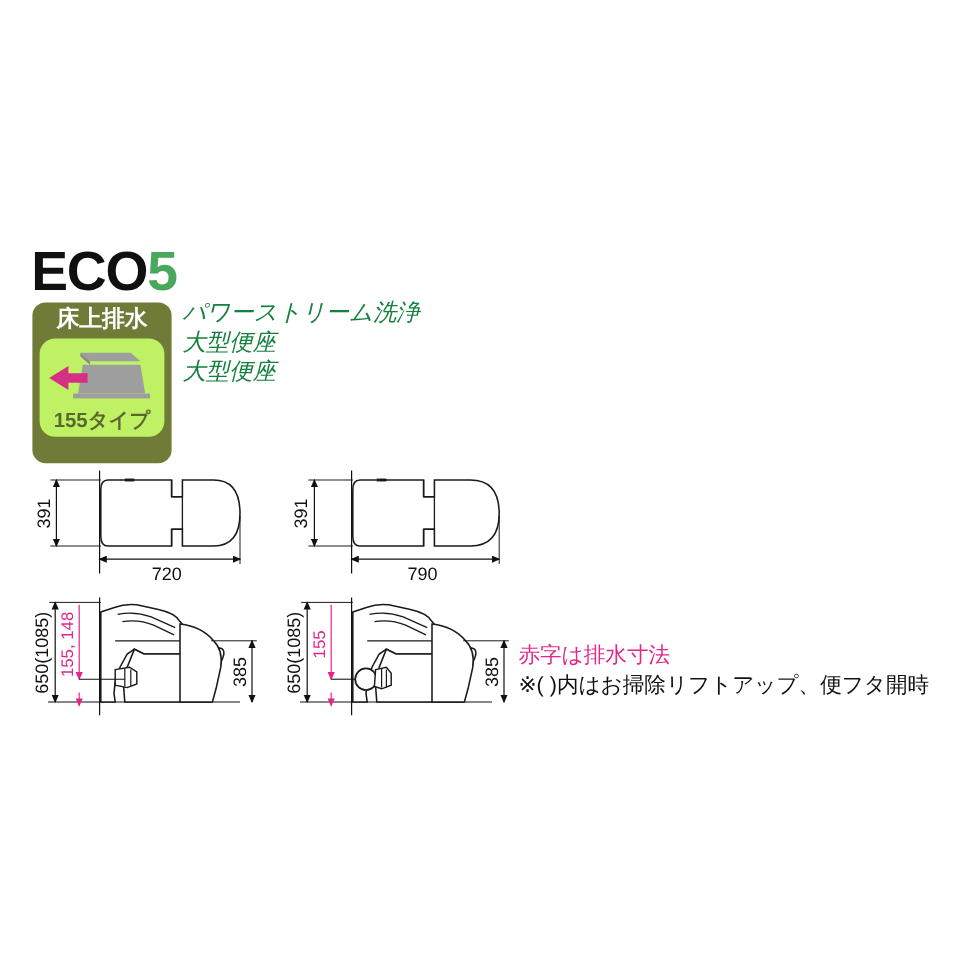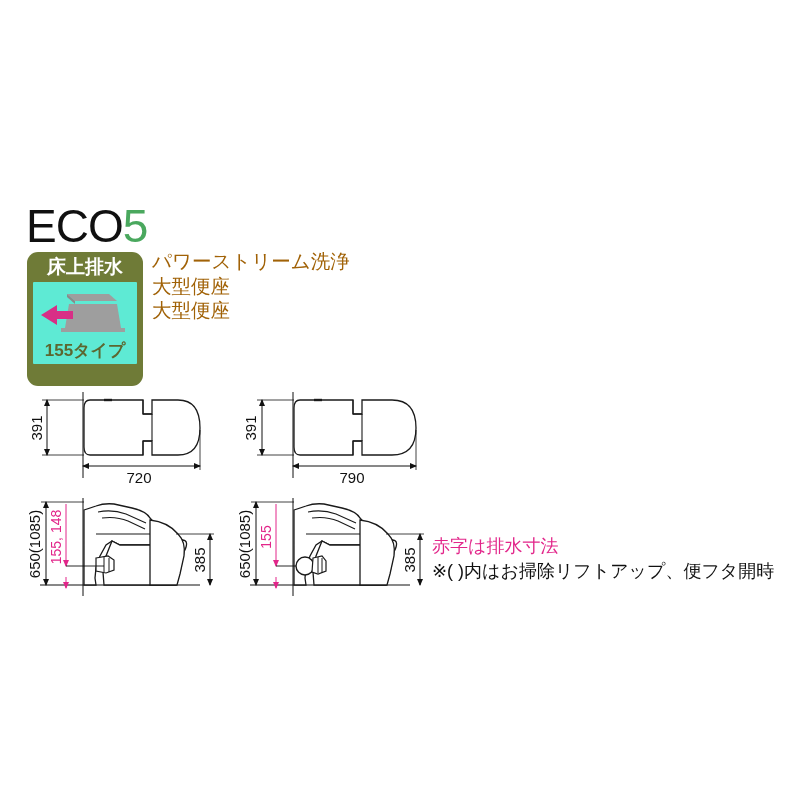--- a/index.html
+++ b/index.html
@@ -21,21 +21,21 @@
     left: 0; top: 0;
     width: 800px; height: 800px;
   }
 
   
   #eco-logo {
     position: absolute;
     left: 26px;
     top: 202px;
     font-size: 46px;
-    font-weight: normal;
+    font-weight: bold;
     letter-spacing: -1px;
     line-height: 48px;
     white-space: nowrap;
   }
   #eco-logo .eco-word { color: #101010; }
   #eco-logo .eco-num  { color: #4aa85e; }
 
   
   #badge {
     position: absolute;
@@ -60,22 +60,22 @@
     font-weight: bold;
     letter-spacing: 0px;
     white-space: nowrap;
   }
   #badge-inner {
     position: absolute;
     left: 6px;
     top: 30px;
     width: 104px;
     height: 82px;
-    background: #5eead4;
-    border-radius: 1px;
+    background: #bef264;
+    border-radius: 13px;
     overflow: hidden;
   }
   #badge-icon-wrap {
     position: absolute;
     left: 0; top: 0;
     width: 104px; height: 56px;
   }
   #badge-sub {
     position: absolute;
     left: 0;
@@ -90,22 +90,23 @@
     white-space: nowrap;
   }
 
   
   #features {
     position: absolute;
     left: 152px;
     top: 249px;
     font-size: 19.5px;
     line-height: 24.6px;
-    color: #a16207;
-    white-space: nowrap;
+    color: #15803d;
+    white-space: nowrap;
+    font-style: italic;
   }
   #features div { white-space: nowrap; }
 
   
   .draw-svg {
     position: absolute;
     left: 0; top: 0;
   }
 
   

